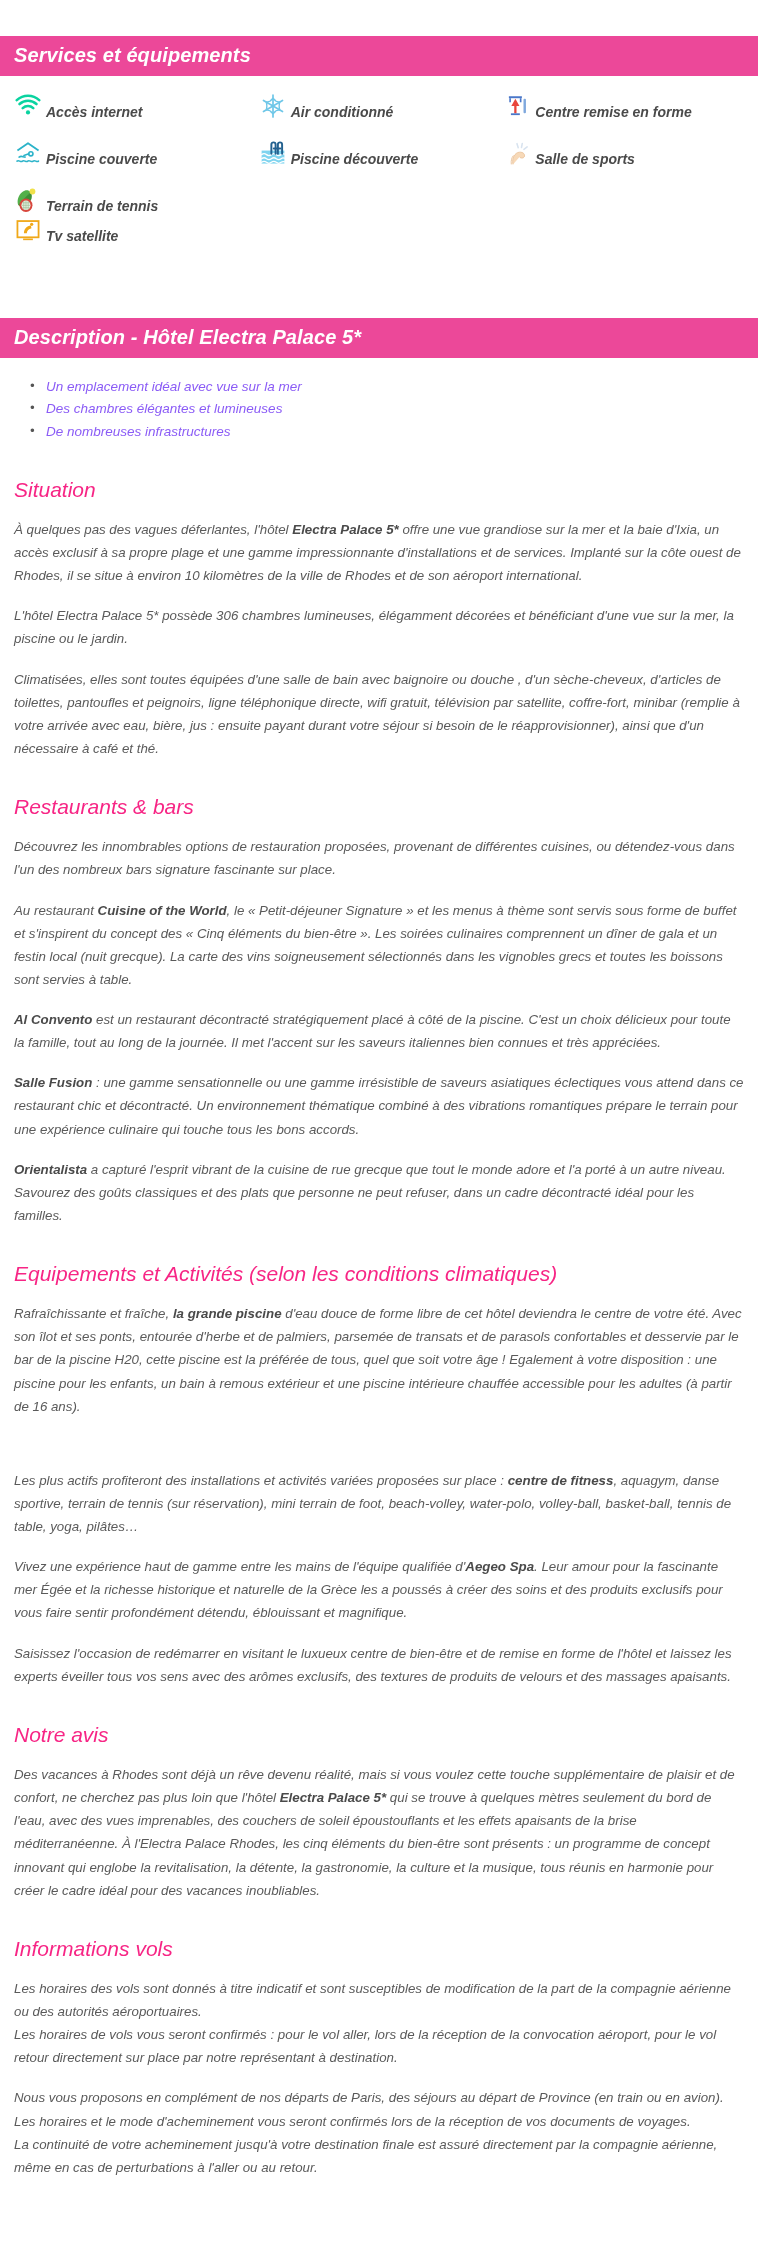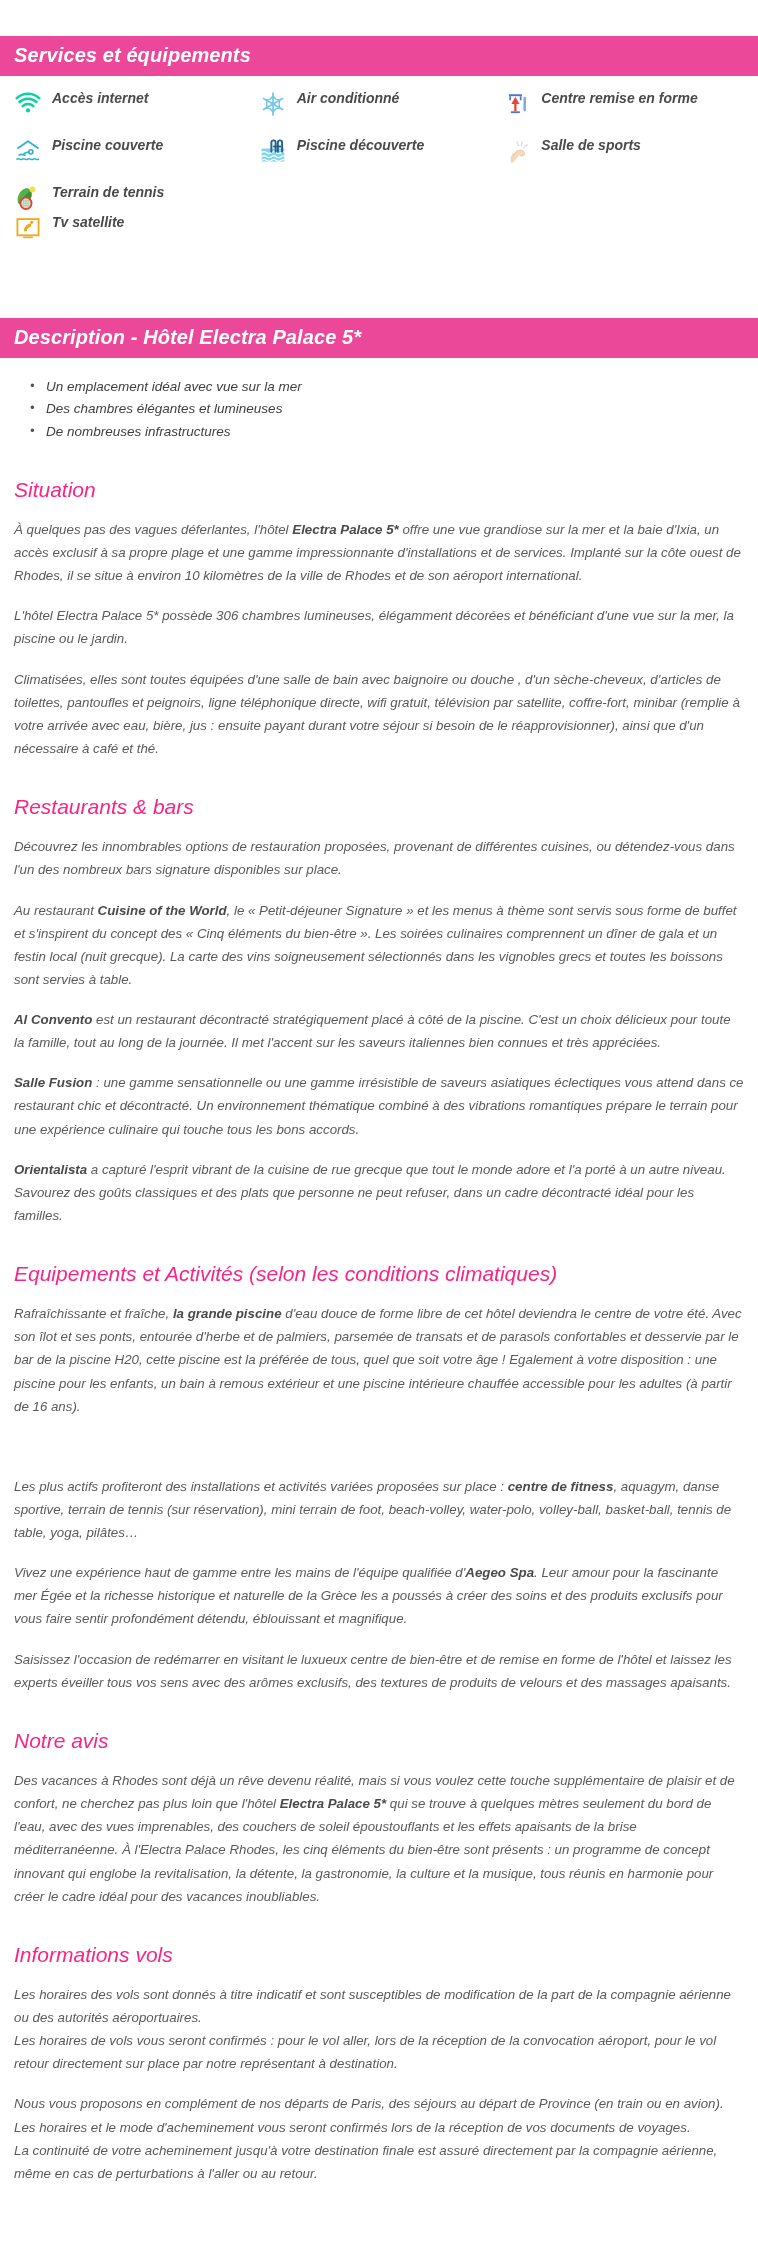--- a/index.html
+++ b/index.html
@@ -40,22 +40,22 @@
   }
   .service-row {
     display: flex;
     width: 100%;
     margin-bottom: 17px;
   }
   .service-row:last-child { margin-bottom: 0; flex-direction: column; }
   .service-cell {
     width: 33.333%;
     display: flex;
-    align-items: flex-start;
-    gap: 10px;
+    align-items: flex-end;
+    gap: 4px;
     min-height: 30px;
   }
   .service-cell.empty { visibility: hidden; }
   .svc-icon {
     width: 28px;
     height: 28px;
     flex: 0 0 28px;
     display: flex;
     align-items: center;
     justify-content: center;
@@ -73,21 +73,21 @@
     padding: 0 14px;
   }
   ul.desc-list {
     margin: 18px 0 12px 0;
     padding-left: 30px;
     list-style: none;
   }
   ul.desc-list li {
     font-style: italic;
     font-size: 13.5px;
-    color: #404040;
+    color: #8b5cf6;
     line-height: 1.65;
     position: relative;
     padding-left: 2px;
   }
   ul.desc-list li::before {
     content: "\2022";
     position: absolute;
     left: -14px;
     top: -1px;
     color: #555;
@@ -101,21 +101,21 @@
     font-size: 21px;
     margin: 34px 0 16px 0;
     line-height: 1.2;
   }
 
   p.para {
     font-style: italic;
     font-size: 13.3px;
     line-height: 1.74;
     color: #5a5a5a;
-    margin: 6px 0 17px 0;
+    margin: 0 0 17px 0;
     text-align: left;
   }
   p.para.nogap { margin-bottom: 0; }
   p.para b, p.para strong {
     font-weight: bold;
     color: #4a4a4a;
   }
   .gap-lg { height: 34px; }
   .bottom-pad { height: 16px; }
 </style>
@@ -280,21 +280,21 @@
       <li>De nombreuses infrastructures</li>
     </ul>
 
     <h2 class="sec-title">Situation</h2>
     <p class="para">À quelques pas des vagues déferlantes, l'hôtel <b>Electra Palace 5*</b> offre une vue grandiose sur la mer et la baie d'Ixia, un accès exclusif à sa propre plage et une gamme impressionnante d'installations et de services. Implanté sur la côte ouest de Rhodes, il se situe à environ 10 kilomètres de la ville de Rhodes et de son aéroport international.</p>
 
     <p class="para">L'hôtel Electra Palace 5* possède 306 chambres lumineuses, élégamment décorées et bénéficiant d'une vue sur la mer, la piscine ou le jardin.</p>
     <p class="para">Climatisées, elles sont toutes équipées d'une salle de bain avec baignoire ou douche , d'un sèche-cheveux, d'articles de toilettes, pantoufles et peignoirs, ligne téléphonique directe, wifi gratuit, télévision par satellite, coffre-fort, minibar (remplie à votre arrivée avec eau, bière, jus : ensuite payant durant votre séjour si besoin de le réapprovisionner), ainsi que d'un nécessaire à café et thé.</p>
 
     <h2 class="sec-title">Restaurants &amp; bars</h2>
-    <p class="para">Découvrez les innombrables options de restauration proposées, provenant de différentes cuisines, ou détendez-vous dans l'un des nombreux bars signature disponibles sur place.</p>
+    <p class="para">Découvrez les innombrables options de restauration proposées, provenant de différentes cuisines, ou détendez-vous dans l'un des nombreux bars signature fascinante sur place.</p>
     <p class="para">Au restaurant <b>Cuisine of the World</b>, le « Petit-déjeuner Signature » et les menus à thème sont servis sous forme de buffet et s'inspirent du concept des « Cinq éléments du bien-être ». Les soirées culinaires comprennent un dîner de gala et un festin local (nuit grecque). La carte des vins soigneusement sélectionnés dans les vignobles grecs et toutes les boissons sont servies à table.</p>
     <p class="para"><b>Al Convento</b> est un restaurant décontracté stratégiquement placé à côté de la piscine. C'est un choix délicieux pour toute la famille, tout au long de la journée. Il met l'accent sur les saveurs italiennes bien connues et très appréciées.</p>
     <p class="para"><b>Salle Fusion</b> : une gamme sensationnelle ou une gamme irrésistible de saveurs asiatiques éclectiques vous attend dans ce restaurant chic et décontracté. Un environnement thématique combiné à des vibrations romantiques prépare le terrain pour une expérience culinaire qui touche tous les bons accords.</p>
     <p class="para"><b>Orientalista</b> a capturé l'esprit vibrant de la cuisine de rue grecque que tout le monde adore et l'a porté à un autre niveau. Savourez des goûts classiques et des plats que personne ne peut refuser, dans un cadre décontracté idéal pour les familles.</p>
 
     <h2 class="sec-title">Equipements et Activités (selon les conditions climatiques)</h2>
     <p class="para">Rafraîchissante et fraîche, <b>la grande piscine</b> d'eau douce de forme libre de cet hôtel deviendra le centre de votre été. Avec son îlot et ses ponts, entourée d'herbe et de palmiers, parsemée de transats et de parasols confortables et desservie par le bar de la piscine H20, cette piscine est la préférée de tous, quel que soit votre âge ! Egalement à votre disposition : une piscine pour les enfants, un bain à remous extérieur et une piscine intérieure chauffée accessible pour les adultes (à partir de 16 ans).</p>
     <div class="gap-lg"></div>
     <p class="para">Les plus actifs profiteront des installations et activités variées proposées sur place : <b>centre de fitness</b>, aquagym, danse sportive, terrain de tennis (sur réservation), mini terrain de foot, beach-volley, water-polo, volley-ball, basket-ball, tennis de table, yoga, pilâtes…</p>
     <p class="para">Vivez une expérience haut de gamme entre les mains de l'équipe qualifiée d'<b>Aegeo Spa</b>. Leur amour pour la fascinante mer Égée et la richesse historique et naturelle de la Grèce les a poussés à créer des soins et des produits exclusifs pour vous faire sentir profondément détendu, éblouissant et magnifique.</p>

